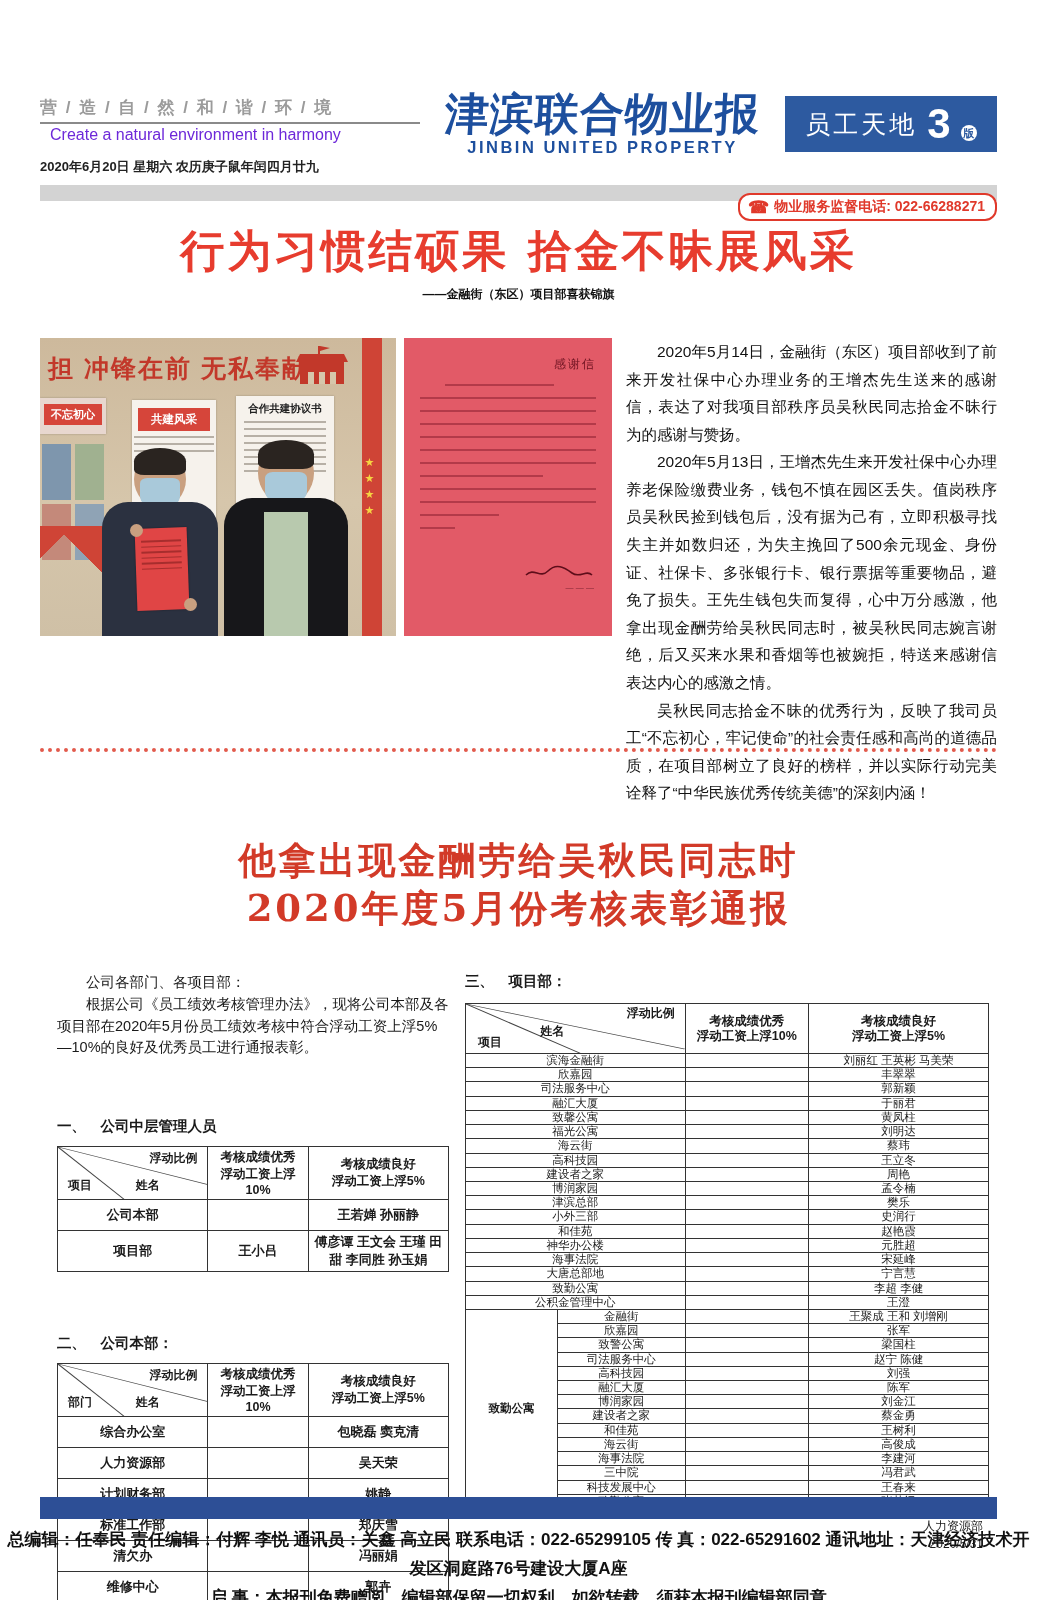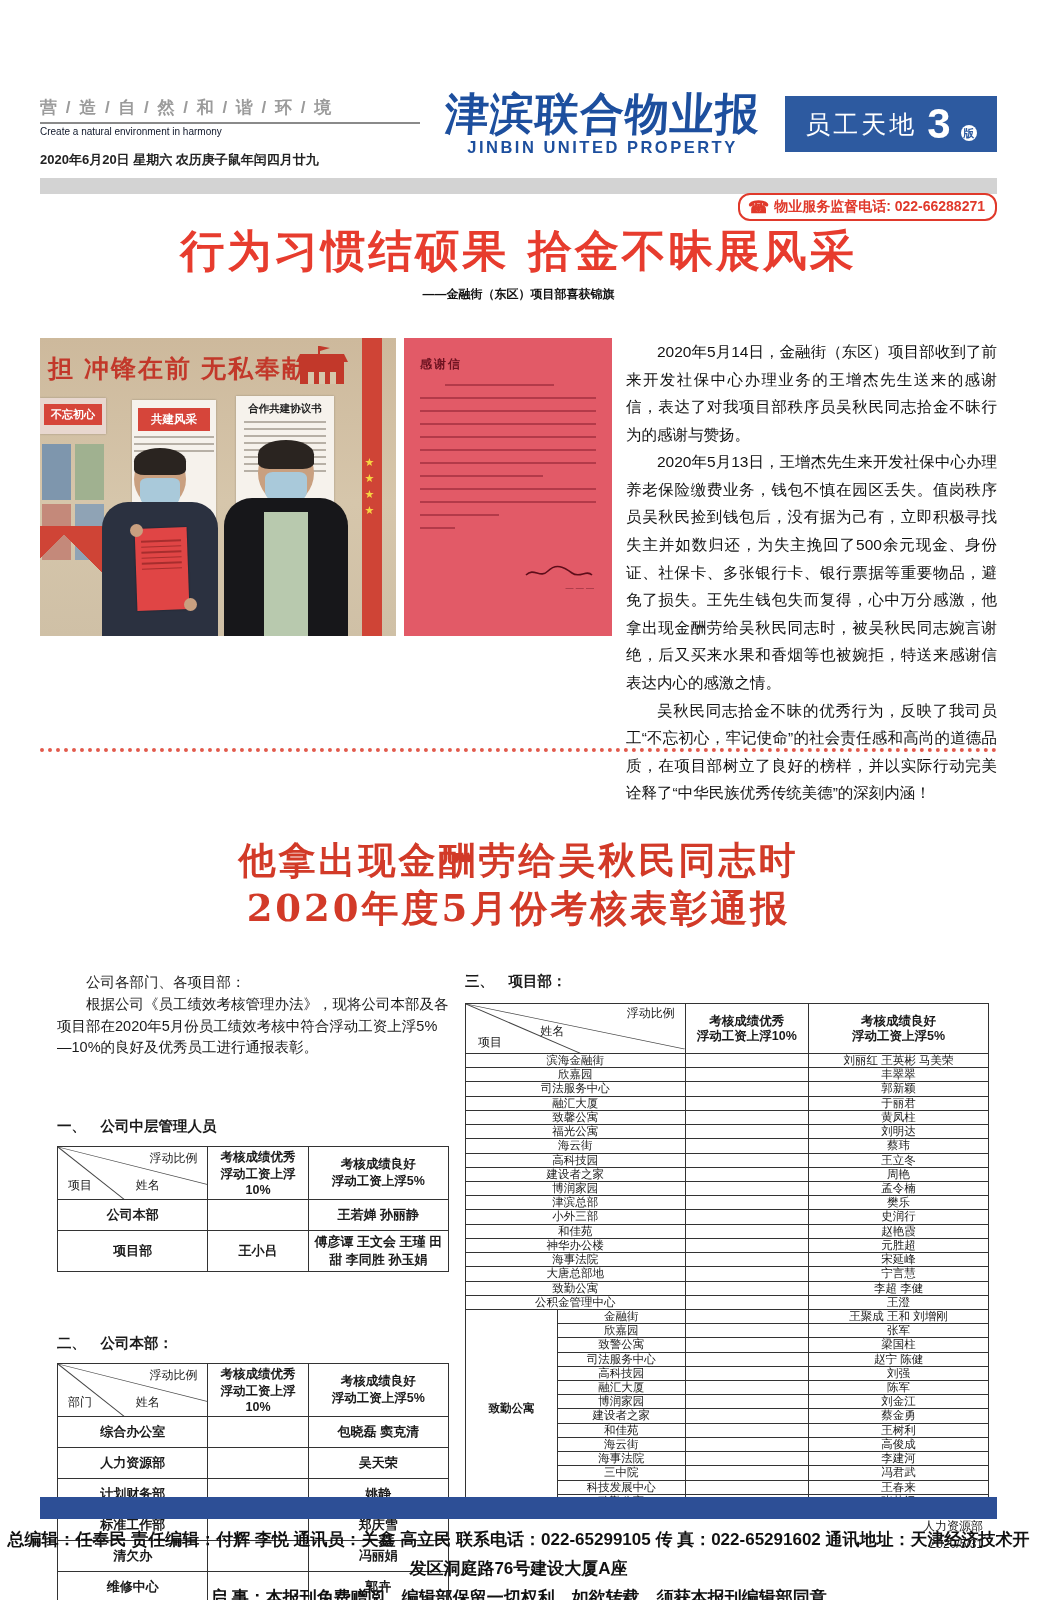--- a/index.html
+++ b/index.html
@@ -5,21 +5,21 @@
   html,body{margin:0;padding:0;background:#e9e9e9;}
   .page{position:relative;width:1037px;height:1600px;background:#ffffff;margin:0 auto;
         font-family:"Liberation Sans",sans-serif;color:#1a1a1a;overflow:hidden;}
 
   
   .header{position:absolute;top:96px;left:40px;right:40px;}
   .header-row{display:flex;justify-content:space-between;align-items:flex-start;}
   .slogan-block{width:380px;}
   .slogan-cn{color:#9b9b9b;font-weight:bold;font-size:17px;letter-spacing:2px;
              border-bottom:2px solid #8a8a8a;padding-bottom:3px;}
-  .slogan-en{color:#0f172a;font-size:10px;margin-top:2px;}
+  .slogan-en{color:#6d28d9;font-size:16px;margin-top:2px;margin-left:10px;}
   .date-line{color:#222;font-weight:bold;font-size:13px;margin-top:14px;}
   .masthead{flex:1;text-align:center;margin-top:-4px;}
   .masthead-cn{color:#1d4f9e;font-weight:900;font-size:44px;line-height:1;letter-spacing:1px;
                font-family:"DejaVu Sans",sans-serif;transform:skewX(-3deg);}
   .masthead-en{color:#1d4f9e;font-weight:bold;font-size:16.5px;letter-spacing:2.5px;margin-top:2px;}
   .pagebox{width:212px;height:56px;background:#2d5aa0;color:#fff;display:flex;
            align-items:center;justify-content:center;gap:10px;flex:none;}
   .pagebox .sec{font-size:25px;font-weight:normal;letter-spacing:3px;}
   .pagebox .num{font-size:42px;font-weight:900;line-height:1;}
   .pagebox .ban{font-size:11px;background:#fff;color:#2d5aa0;border-radius:50%;
@@ -80,21 +80,21 @@
   .hand{position:absolute;width:13px;height:13px;border-radius:50%;background:#c9a080;}
   .p2{left:184px;top:104px;width:124px;height:194px;}
   .p2 .head{width:56px;height:62px;margin:0 auto;}
   .p2 .body{position:absolute;top:56px;left:0;width:124px;height:140px;background:#17171a;
             border-radius:28px 28px 0 0;}
   .p2 .shirt{position:absolute;top:70px;left:40px;width:44px;height:126px;background:#b8c9ae;}
 
   
   .letter{position:relative;width:208px;height:298px;flex:none;background:#e25a67;overflow:hidden;
           padding:18px 16px 0;box-sizing:border-box;}
-  .letter-title{text-align:left;color:#6d1220;font-size:12px;font-weight:bold;letter-spacing:2px;}
+  .letter-title{text-align:right;color:#6d1220;font-size:12px;font-weight:normal;letter-spacing:2px;}
   .l-line{height:2px;background:rgba(110,10,30,.4);margin:11px 0;}
   .sig{position:absolute;right:18px;bottom:44px;color:#5e0d1a;}
   .sig svg{display:block;}
   .sig-date{font-size:8px;color:#7a2230;text-align:right;margin-top:2px;}
 
   .article-text{flex:1;font-size:15.5px;line-height:1.78;text-align:justify;color:#111;
                 padding-left:6px;}
   .article-text p{margin:0;text-indent:2em;}
 
   
@@ -118,21 +118,21 @@
   .tbl-left td{height:26px;}
   .tbl-left .hdr{height:50px;font-size:12.5px;}
   .tbl-right{margin-top:12px;font-size:11.5px;}
   .tbl-right td{height:12px;line-height:1.15;padding:0 2px;}
   .tbl-right .hdr{height:50px;font-size:12.5px;line-height:1.3;}
   .two-line{white-space:pre-line;font-weight:bold;}
   .names-bold td{font-weight:bold;}
   .diag{position:relative;}
   .diag svg{position:absolute;inset:0;width:100%;height:100%;}
   .diag line{stroke:#444;stroke-width:1;}
-  .lbl{position:absolute;font-size:12px;font-weight:normal;}
+  .lbl{position:absolute;font-size:12px;font-weight:bold;}
   .lbl-ratio{top:3px;right:10px;}
   .lbl-name-b{bottom:5px;left:52%;}
   .lbl-item-b{bottom:5px;left:10px;}
   .lbl-name-m{top:42%;left:34%;}
   .lbl-item-m{bottom:3px;left:12px;}
   .group{font-weight:bold;}
   .signature{text-align:right;font-size:12px;margin-top:8px;line-height:1.5;padding-right:6px;}
 
   
   .footer-bar{position:absolute;top:1497px;left:40px;right:40px;height:22px;background:#2d4f96;}

